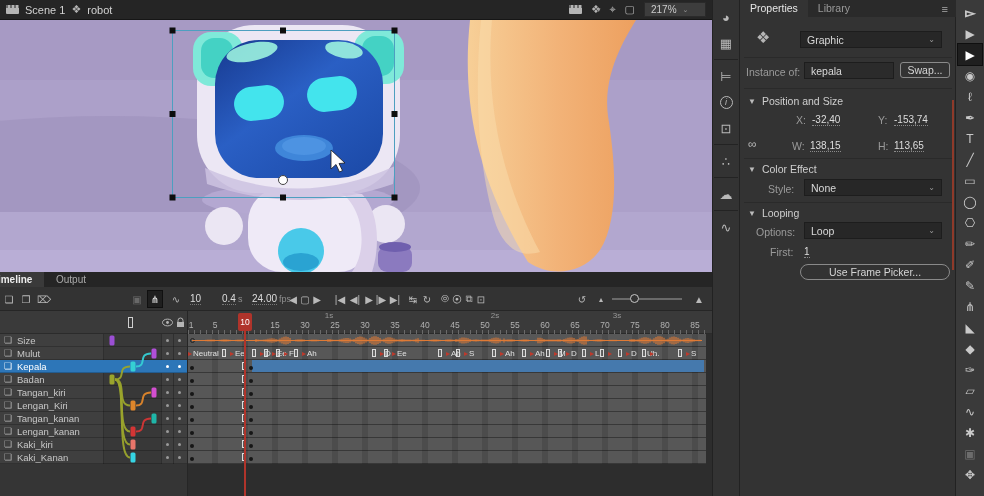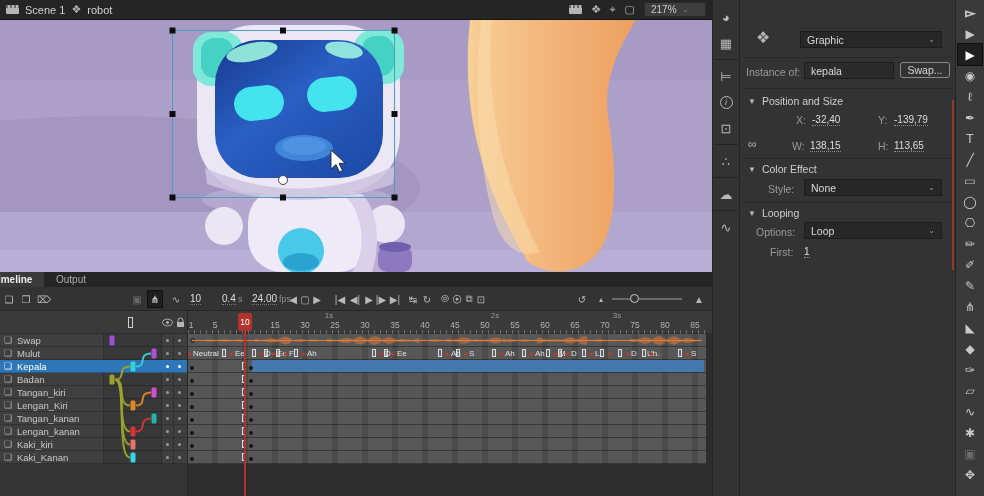--- a/index.html
+++ b/index.html
@@ -204,41 +204,46 @@
       <div class="dock">⊡</div>
       <div class="dsep"></div>
       <div class="dock">∴</div>
       <div class="dsep"></div>
       <div class="dock">☁</div>
       <div class="dsep"></div>
       <div class="dock">∿</div>
     </div>
 
   <div id="props" class="abs">
+    <div id="props-tabs" class="abs">
+      <span class="ptab act">Properties</span>
+      <span class="ptab">Library</span>
+      <span id="props-menu">≡</span>
+    </div>
     <span class="abs glyph-ic" style="left:16px;top:30px;font-size:16px;">❖</span>
     <div class="abs dd" style="left:60px;top:31px;width:142px;">
       <span>Graphic</span>
         <span class="chev">⌄</span>
     </div>
     <div class="abs pdiv" style="top:57px;"></div>
     <span class="abs plabel" style="left:6px;top:66px;">Instance of:</span>
     <div class="abs dd" style="left:64px;top:62px;width:90px;background:#2b2b2b;">
       <span>kepala</span>
     </div>
     <button class="abs pbtn" style="left:160px;top:62px;width:50px;border-radius:3px;">Swap...</button>
     <div class="abs pdiv" style="top:88px;"></div>
 
     <div class="abs sechdr" style="left:8px;top:95px;">
       <span class="tri">▼</span>
       <span>Position and Size</span>
     </div>
     <span class="abs plabel" style="left:56px;top:114px;">X:</span>
     <span class="abs hot" style="left:72px;top:114px;">-32,40</span>
     <span class="abs plabel" style="left:138px;top:114px;">Y:</span>
-    <span class="abs hot" style="left:154px;top:114px;">-139,79</span>
+    <span class="abs hot" style="left:154px;top:114px;">-153,74</span>
     <span class="abs glyph-ic" style="left:8px;top:138px;font-size:12px;">∞</span>
     <span class="abs plabel" style="left:52px;top:140px;">W:</span>
     <span class="abs hot" style="left:70px;top:140px;">138,15</span>
     <span class="abs plabel" style="left:138px;top:140px;">H:</span>
     <span class="abs hot" style="left:154px;top:140px;">113,65</span>
     <div class="abs pdiv" style="top:158px;"></div>
 
     <div class="abs sechdr" style="left:8px;top:163px;">
       <span class="tri">▼</span>
       <span>Color Effect</span>
@@ -254,20 +259,21 @@
       <span class="tri">▼</span>
       <span>Looping</span>
     </div>
     <span class="abs plabel" style="left:16px;top:226px;">Options:</span>
     <div class="abs dd" style="left:64px;top:222px;width:138px;">
       <span>Loop</span>
         <span class="chev">⌄</span>
     </div>
     <span class="abs plabel" style="left:30px;top:246px;">First:</span>
     <span class="abs hot" style="left:64px;top:246px;">1</span>
+    <button class="abs pbtn" style="left:60px;top:264px;width:150px;">Use Frame Picker...</button>
   </div>
   <div id="props-scrollmark" class="abs"></div>
 
   <div id="tools-col" class="abs">
       <div class="tool outline">▻</div>
       <div class="tool">▶</div>
       <div class="tool sel">▶</div>
       <div class="tool">◉</div>
       <div class="tool">ℓ</div>
       <div class="tool">✒</div>
@@ -339,21 +345,21 @@
               <circle cx="5.5" cy="4.5" r="1.4" fill="#b5b5b5"></circle>
             </svg>
           <svg class="abs" style="left:176px;top:6px;" width="9" height="11">
               <path d="M2,5 V3.5 A2.5,2.5 0 0 1 7,3.5 V5" fill="none" stroke="#b5b5b5"></path>
               <rect x="1" y="5" width="7" height="5" fill="#b5b5b5"></rect>
             </svg>
         </div>
         <div id="layer-rows" class="abs">
             <div class="lrow" style="top: 0px;">
               <div class="licon">❏</div>
-              <div class="lname">Swap</div>
+              <div class="lname">Size</div>
               <div class="ldot" style="left: 166px;"></div>
               <div class="ldot" style="left: 178px;"></div>
             </div>
             <div class="lrow" style="top: 13px;">
               <div class="licon">❏</div>
               <div class="lname">Mulut</div>
               <div class="ldot" style="left: 166px;"></div>
               <div class="ldot" style="left: 178px;"></div>
             </div>
             <div class="lrow lsel" style="top: 26px;">

